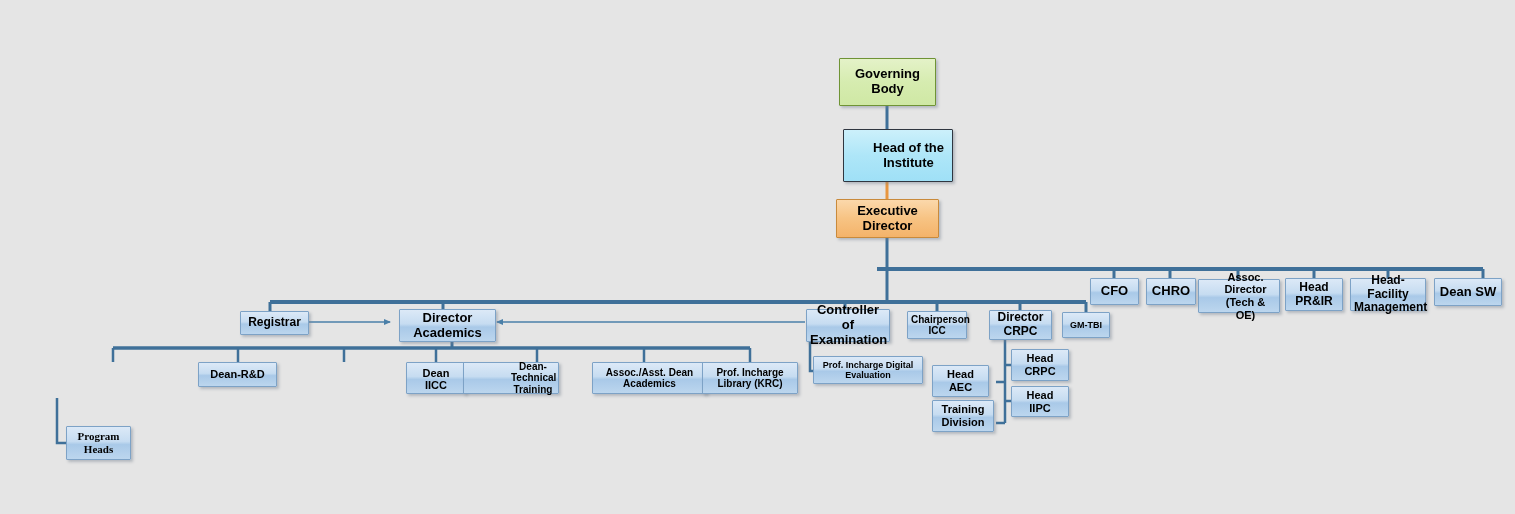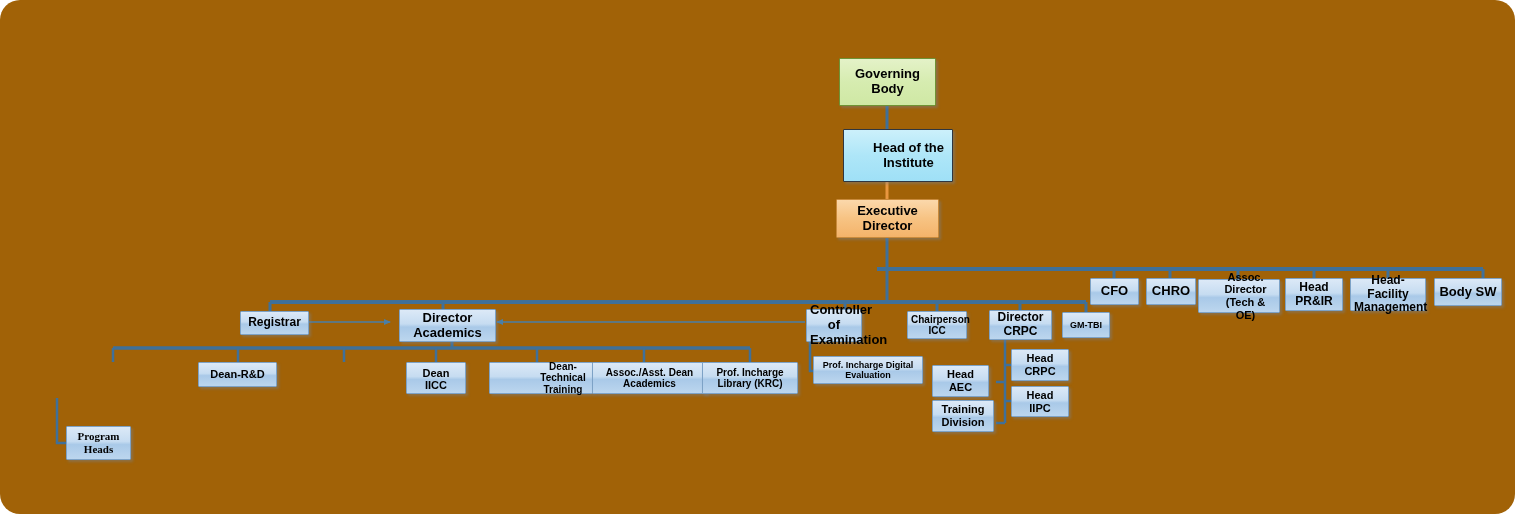--- a/index.html
+++ b/index.html
@@ -10,22 +10,21 @@
   body {
     font-family: "Liberation Sans", sans-serif;
     width: 1515px;
     height: 514px;
     overflow: hidden;
   }
   #chart-root {
     position: relative;
     width: 1515px;
     height: 514px;
-    background: #a16207;
-    border-radius: 20px;
+    background: #e5e5e5;
   }
   
   #connectors {
     position: absolute;
     left: 0; top: 0;
     width: 1515px;
     height: 514px;
     pointer-events: none;
   }
   
@@ -185,32 +184,32 @@
 
   <div class="node blue fs12" style="left:1285px; top:278px; width:58px; height:33px;">
     <span class="txt">Head<br>PR&amp;IR</span>
   </div>
 
   <div class="node blue fs12" style="left:1350px; top:278px; width:76px; height:33px;">
     <span class="txt">Head-Facility<br>Management</span>
   </div>
 
   <div class="node blue fs13" style="left:1434px; top:278px; width:68px; height:28px;">
-    <span class="txt">Body SW</span>
+    <span class="txt">Dean SW</span>
   </div>
 
   <div class="node blue fs12" style="left:240px; top:311px; width:69px; height:24px;">
     <span class="txt">Registrar</span>
   </div>
 
   <div class="node blue fs13" style="left:399px; top:309px; width:97px; height:33px;">
     <span class="txt">Director<br>Academics</span>
   </div>
 
-  <div class="node blue fs13" style="left:806px; top:309px; width:56px; height:33px;">
+  <div class="node blue fs13" style="left:806px; top:309px; width:84px; height:33px;">
     <span class="txt">Controller of<br>Examination</span>
   </div>
 
   <div class="node blue fs10" style="left:907px; top:311px; width:60px; height:28px;">
     <span class="txt">Chairperson<br>ICC</span>
   </div>
 
   <div class="node blue fs12" style="left:989px; top:310px; width:63px; height:30px;">
     <span class="txt">Director<br>CRPC</span>
   </div>
@@ -246,21 +245,21 @@
 
   <div class="node blue fs11" style="left:198px; top:362px; width:79px; height:25px;">
     <span class="txt">Dean-R&amp;D</span>
   </div>
 
 
   <div class="node blue fs11" style="left:406px; top:362px; width:60px; height:32px;align-items:flex-end;">
     <span class="txt">Dean<br>IICC</span>
   </div>
 
-  <div class="node blue fs10" style="left:489px; top:362px; width:104px; height:32px;padding-left:47px;">
+  <div class="node blue fs10" style="left:463px; top:362px; width:96px; height:32px;padding-left:47px;">
     <span class="txt">Dean-Technical<br>Training</span>
   </div>
 
   <div class="node blue fs10" style="left:592px; top:362px; width:115px; height:32px;">
     <span class="txt">Assoc./Asst. Dean<br>Academics</span>
   </div>
 
   <div class="node blue fs10" style="left:702px; top:362px; width:96px; height:32px;">
     <span class="txt">Prof. Incharge<br>Library (KRC)</span>
   </div>

